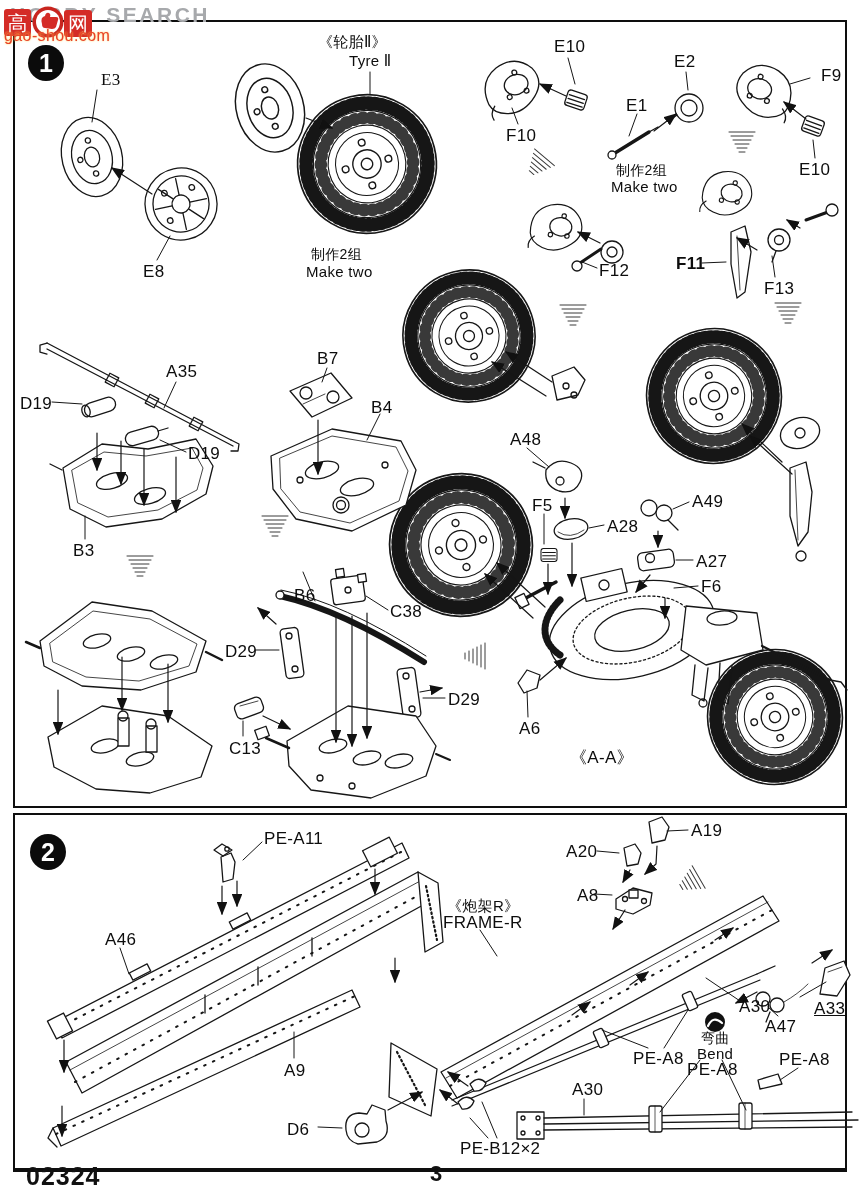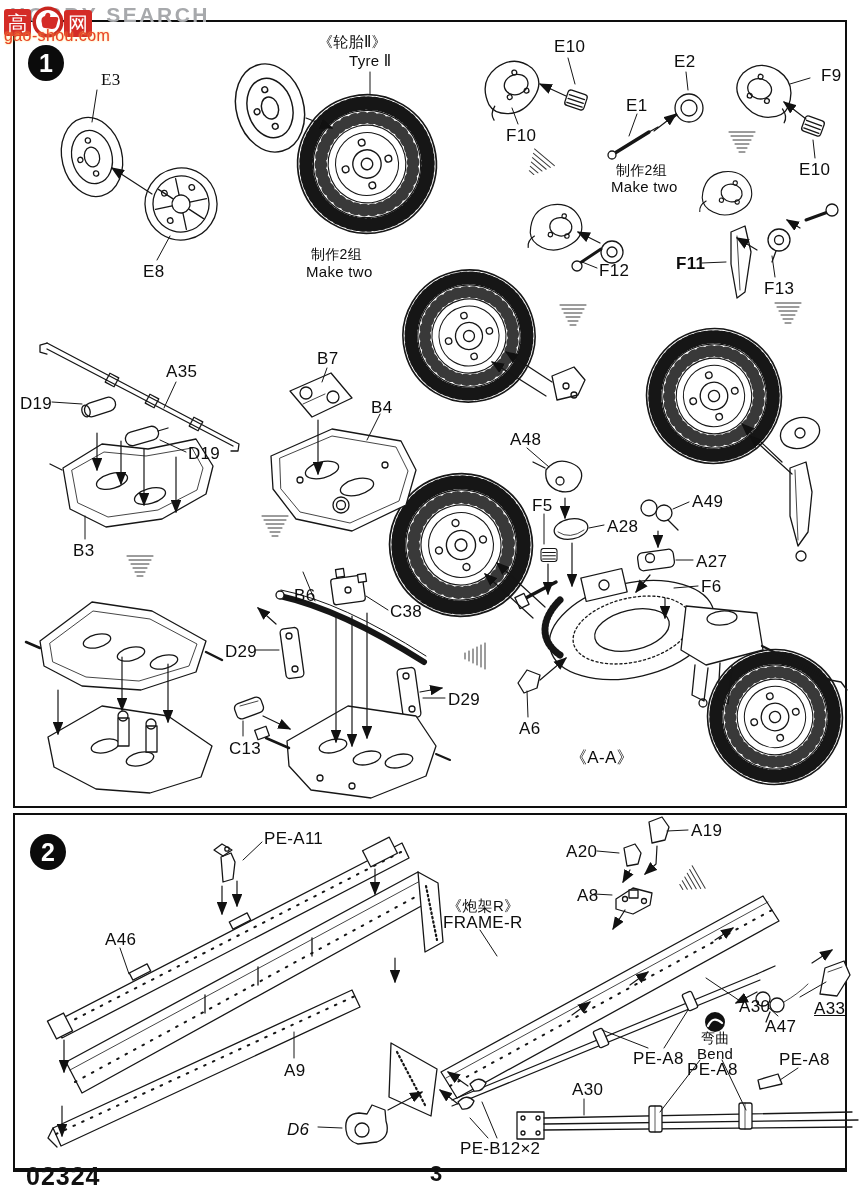--- a/index.html
+++ b/index.html
@@ -516,19 +516,19 @@
   <div class="lbl" style="left:577px;top:886px;">A8</div>
   <div class="lbl" style="left:739px;top:997px;">A30</div>
   <div class="lbl" style="left:814px;top:999px;text-decoration:underline;">A33</div>
   <div class="lbl" style="left:765px;top:1017px;">A47</div>
   <div class="lbl cn" style="left:701px;top:1030px;">弯曲</div>
   <div class="lbl sm" style="left:697px;top:1045px;">Bend</div>
   <div class="lbl" style="left:633px;top:1049px;">PE-A8</div>
   <div class="lbl" style="left:687px;top:1060px;">PE-A8</div>
   <div class="lbl" style="left:779px;top:1050px;">PE-A8</div>
   <div class="lbl" style="left:284px;top:1061px;">A9</div>
-  <div class="lbl" style="left:287px;top:1120px;font-style:italic;">D6</div>
+  <div class="lbl" style="left:287px;top:1120px;">D6</div>
   <div class="lbl" style="left:572px;top:1080px;">A30</div>
   <div class="lbl" style="left:460px;top:1139px;">PE-B12×2</div>
 
   <div class="kit-number">02324</div>
   <div class="page-number">3</div>
 </div>
 
 </body></html>

